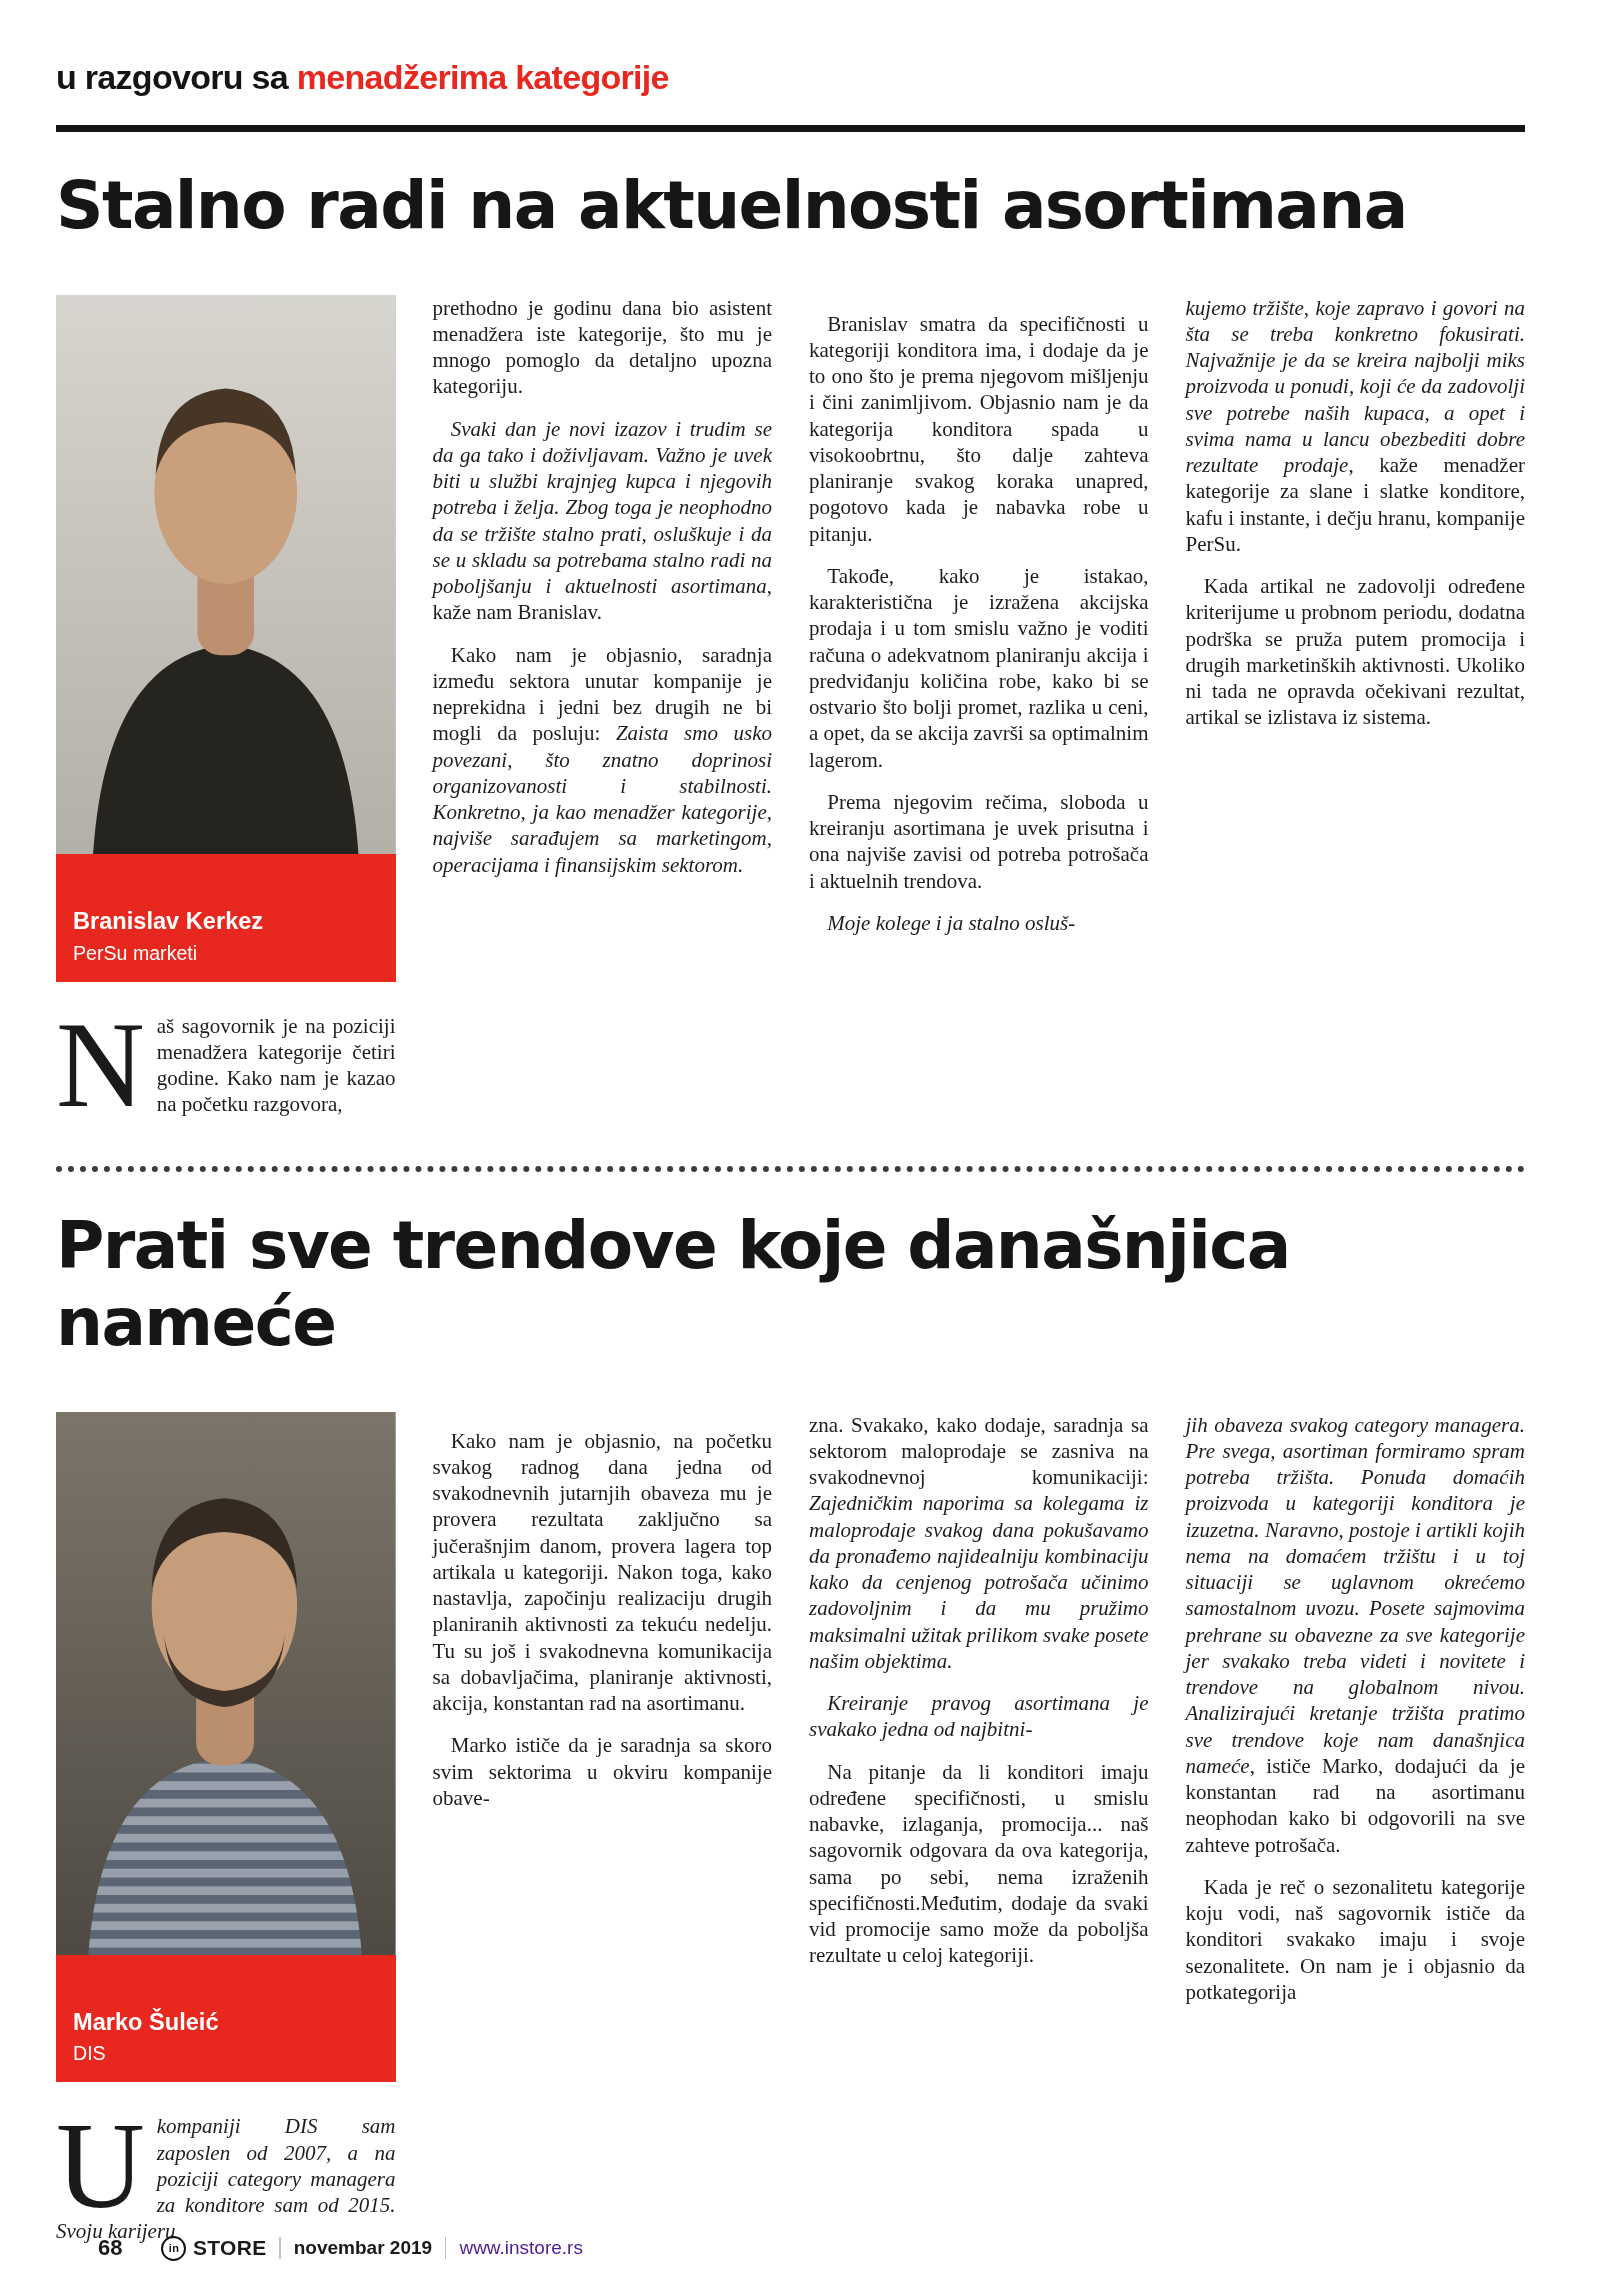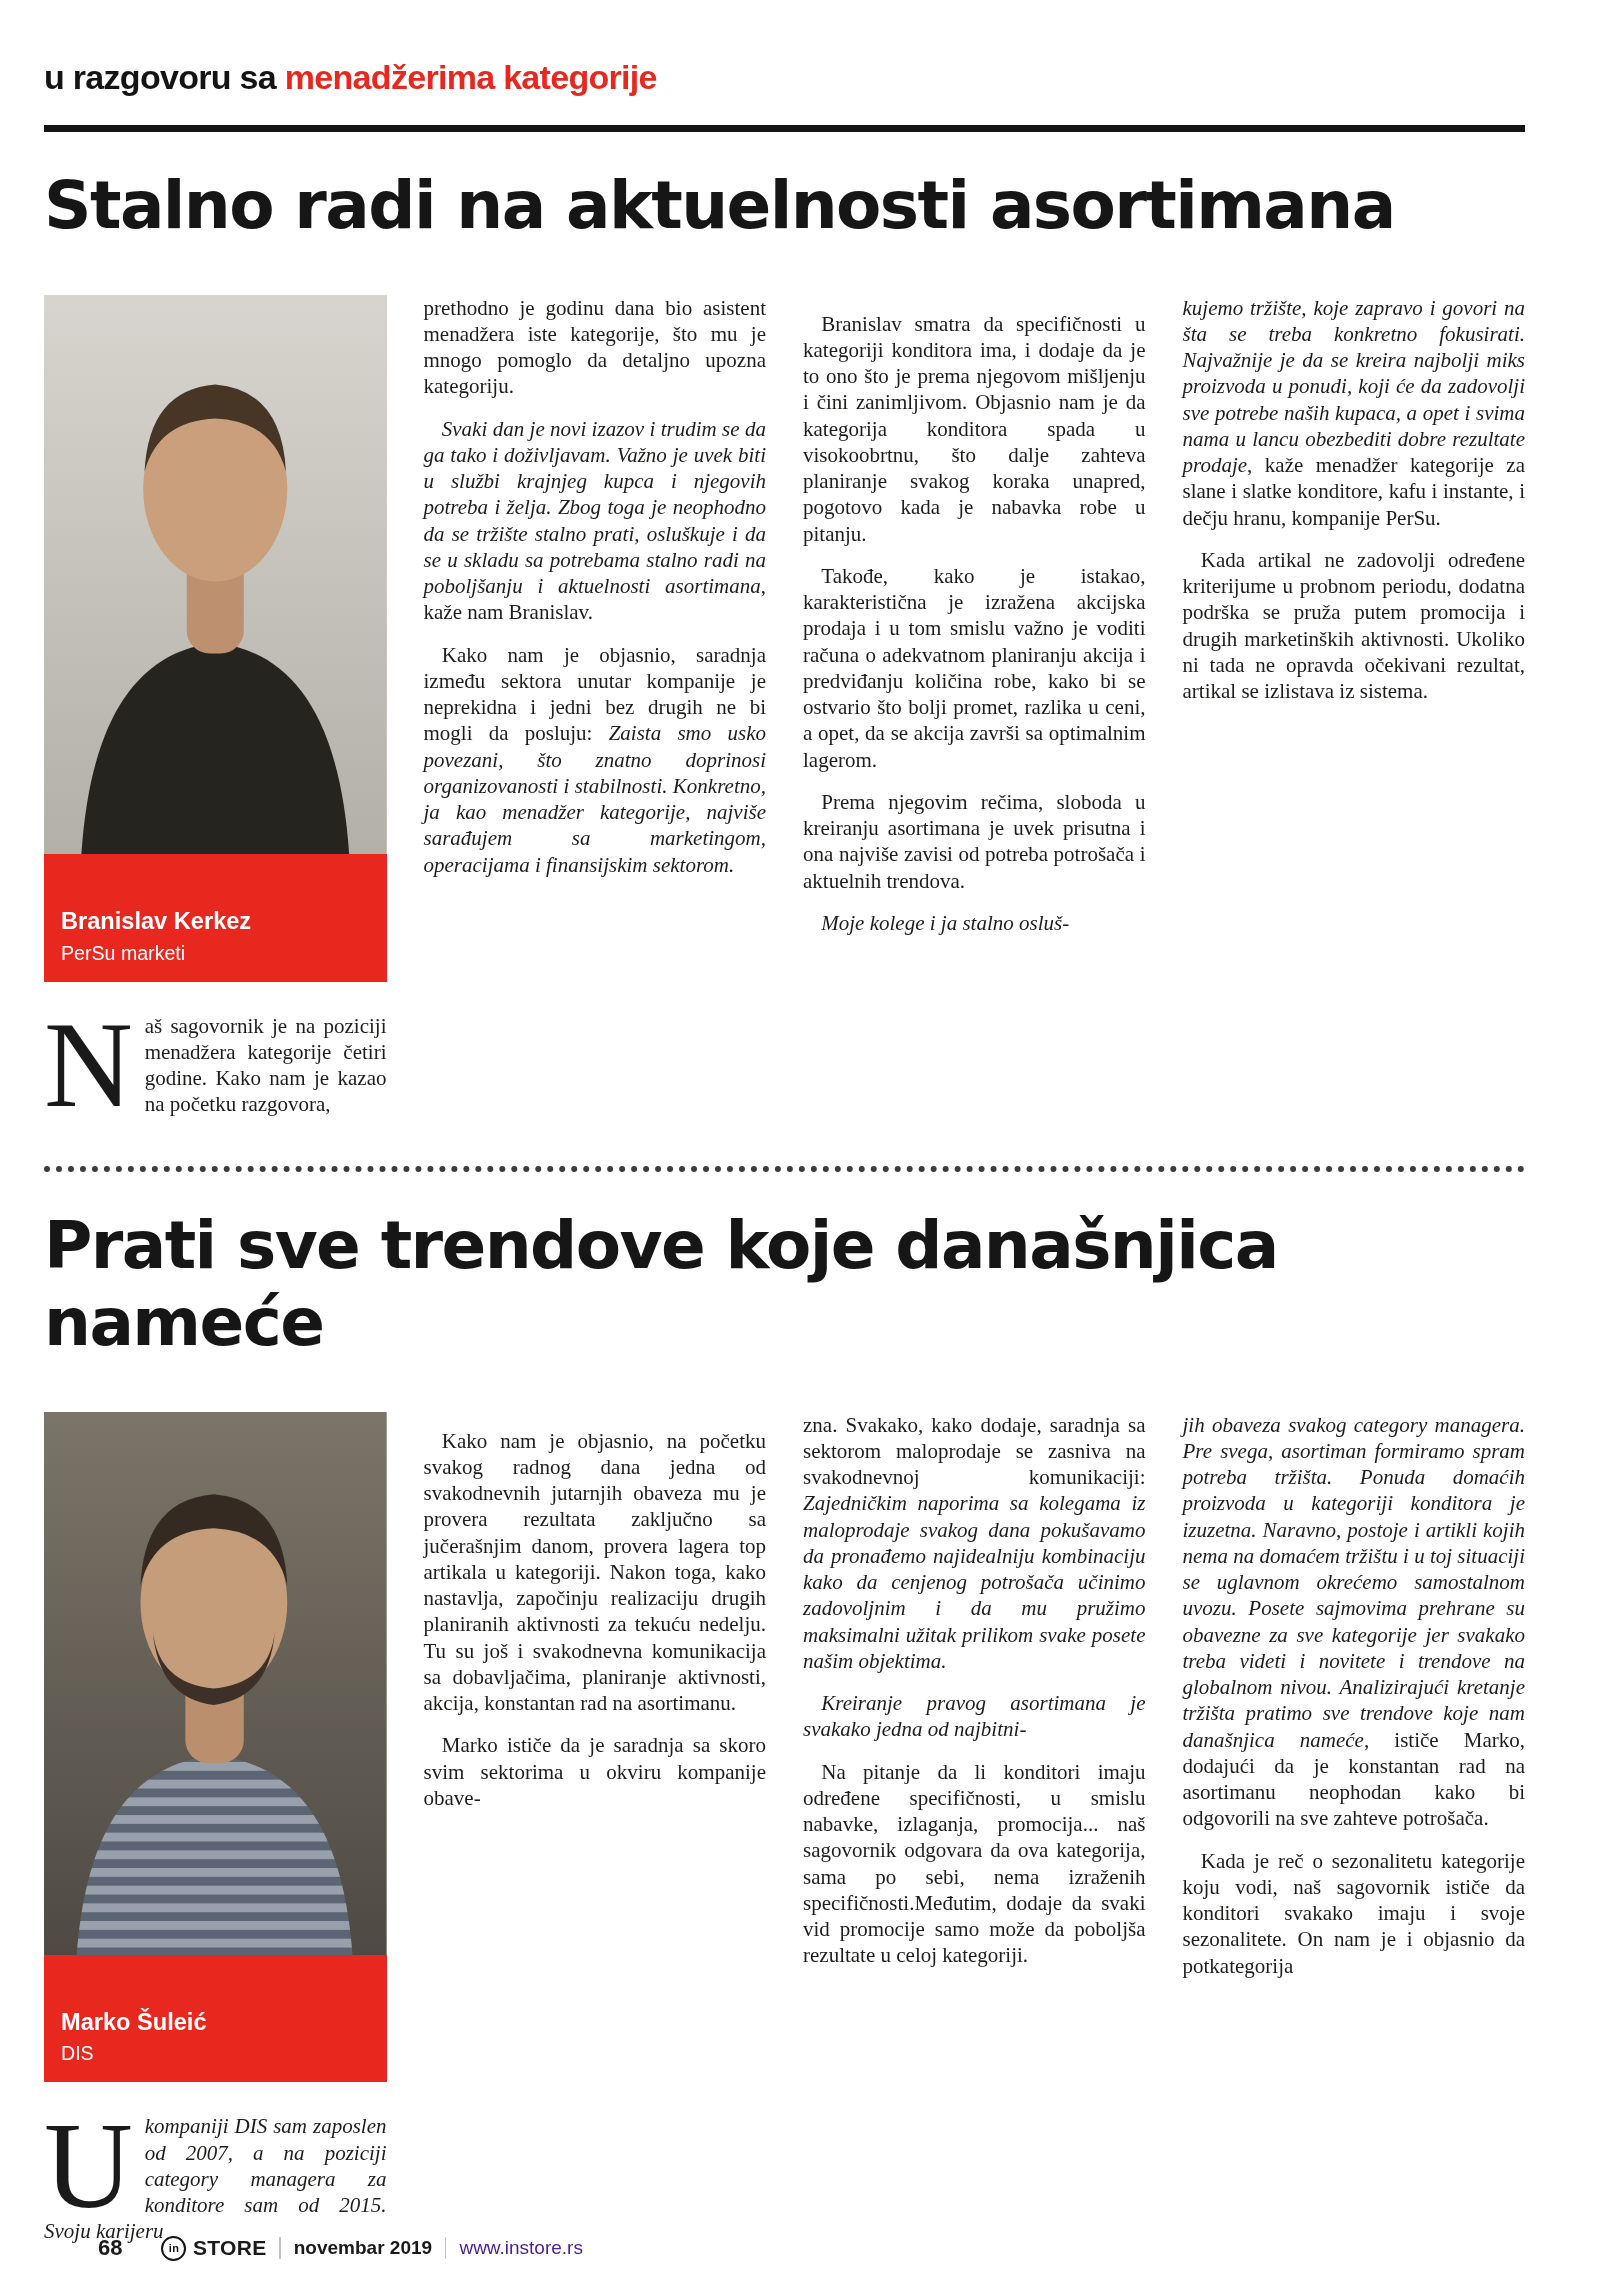--- a/index.html
+++ b/index.html
@@ -1,20 +1,20 @@
 <!DOCTYPE html>
 <html style="--red: #e8281e;font-size:10.5px"><head>
 <meta charset="utf-8">
 <style>
   * { margin:0; padding:0; box-sizing:border-box; }
   :root { --red:#e8281e; --ink:#1d1d1b; }
   html,body { background:#ffffff; }
   .page {
     position:relative; width:1623px; height:2295px; background:#ffffff;
-    padding:58px 98px 0 44px; overflow:hidden;
+    padding:58px 98px 0 56px; overflow:hidden;
     font-family:"Liberation Serif", serif; color:var(--ink);
   }
   
   .kicker { font-family:"Liberation Sans", sans-serif; font-weight:bold; font-size:34px; letter-spacing:-0.7px; color:#141414; }
   .kicker .red { color:var(--red); }
   .rule { height:7.2px; background:#141414; margin-top:27.5px; }
   .headline {
     font-family:"DejaVu Sans", "Liberation Sans", sans-serif; font-weight:bold;
     font-size:66px; letter-spacing:-1.6px; color:#161616; margin:35px 0 51px 0;
   }

